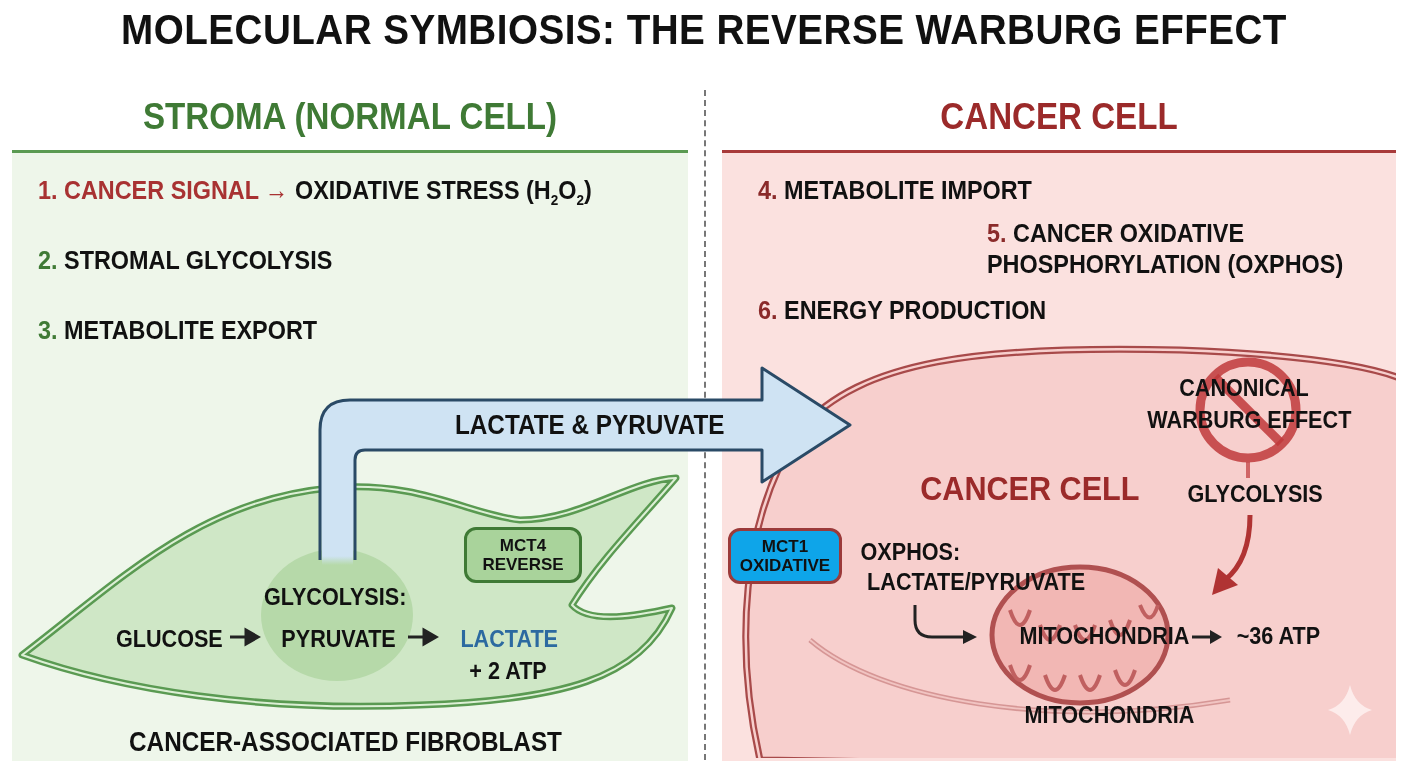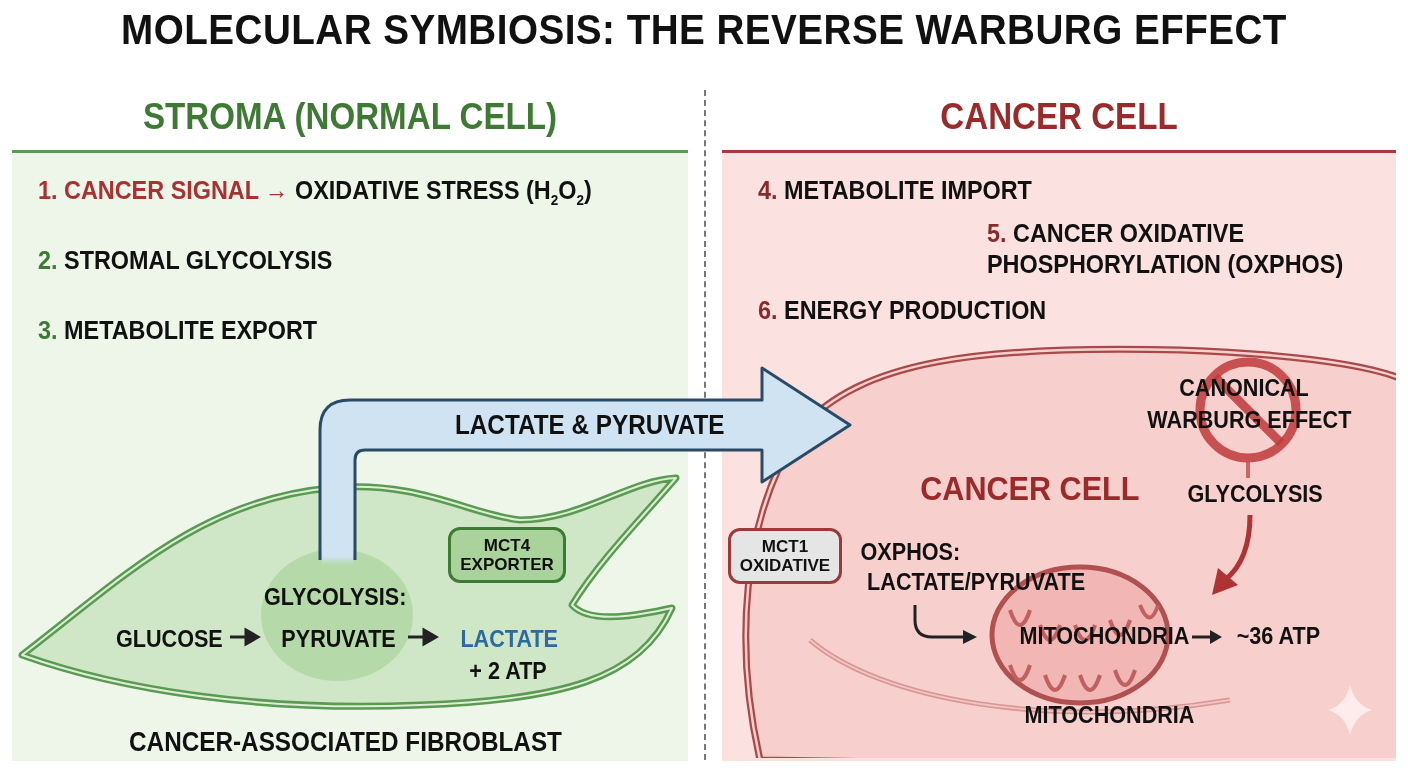--- a/index.html
+++ b/index.html
@@ -11,22 +11,22 @@
   .divider{left:704px;top:90px;height:670px;border-left:2px dashed #777;}
   .hdr-left{left:12px;top:96px;width:676px;text-align:center;font-size:36px;color:#3f7a35;transform:scaleX(0.92);}
   .hdr-right{left:722px;top:96px;width:674px;text-align:center;font-size:36px;color:#9b2a2a;transform:scaleX(0.92);}
   .step{font-size:26px;color:#111;white-space:nowrap;transform-origin:left center;transform:scaleX(0.9);}
   .num-g{color:#3f7a35;}
   .num-r{color:#8a2a2a;}
   .red{color:#a83232;}
   .lbl{font-size:24px;color:#111;white-space:nowrap;transform:scaleX(0.9);}
   .lactate-blue{color:#2c6aa0;}
   .pill{border-radius:12px;text-align:center;font-size:17px;line-height:19px;padding:6px 4px;color:#111;}
-  .mct4{left:448px;top:527px;width:104px;background:#a9d39b;border:3px solid #3f7a35;}
-  .mct1{left:728px;top:528px;width:100px;background:#e5e5e5;border:3px solid #9b3a3a;}
+  .mct4{left:464px;top:527px;width:104px;background:#a9d39b;border:3px solid #3f7a35;}
+  .mct1{left:728px;top:528px;width:100px;background:#0ea5e9;border:3px solid #9b3a3a;}
 </style>
 </head>
 <body>
 
 <div class="abs title">MOLECULAR SYMBIOSIS: THE REVERSE WARBURG EFFECT</div>
 
 <div class="abs panel-left"></div>
 <div class="abs panel-right"></div>
 <div class="abs divider"></div>
 
@@ -125,21 +125,21 @@
 
 <div class="abs lbl" style="left:440px;top:410px;font-size:27px;">LACTATE &amp; PYRUVATE</div>
 
 <div class="abs lbl" style="left:256px;top:583px;">GLYCOLYSIS:</div>
 <div class="abs lbl" style="left:110px;top:625px;">GLUCOSE</div>
 <div class="abs lbl" style="left:275px;top:625px;">PYRUVATE</div>
 <div class="abs lbl lactate-blue" style="left:455px;top:625px;">LACTATE</div>
 <div class="abs lbl" style="left:465px;top:657px;">+ 2 ATP</div>
 <div class="abs pill mct4">
   <div>MCT4</div>
-  <div>EXPORTER</div>
+  <div>REVERSE</div>
 </div>
 <div class="abs lbl" style="left:105px;top:727px;font-size:27px;">CANCER-ASSOCIATED FIBROBLAST</div>
 
 <div class="abs lbl" style="left:1172px;top:374px;">CANONICAL</div>
 <div class="abs lbl" style="left:1136px;top:406px;">WARBURG EFFECT</div>
 <div class="abs lbl" style="left:908px;top:469px;font-size:34px;color:#9b2a2a;">CANCER CELL</div>
 <div class="abs lbl" style="left:1180px;top:480px;">GLYCOLYSIS</div>
 <div class="abs pill mct1">
   <div>MCT1</div>
   <div>OXIDATIVE</div>

